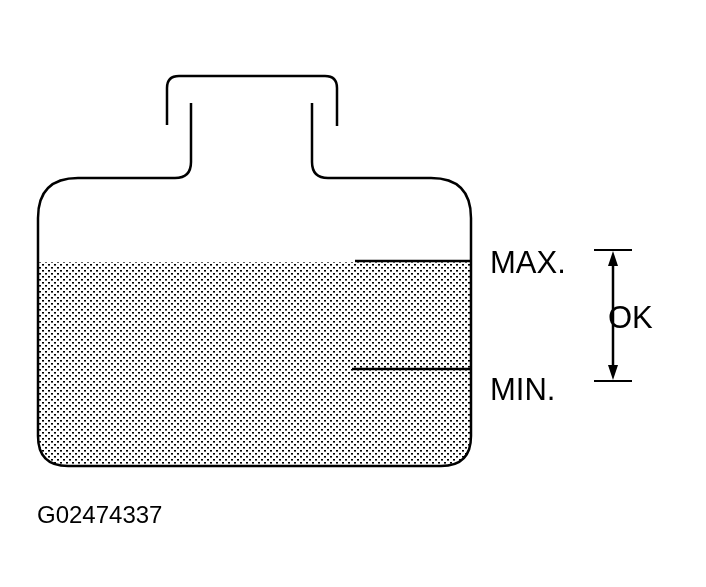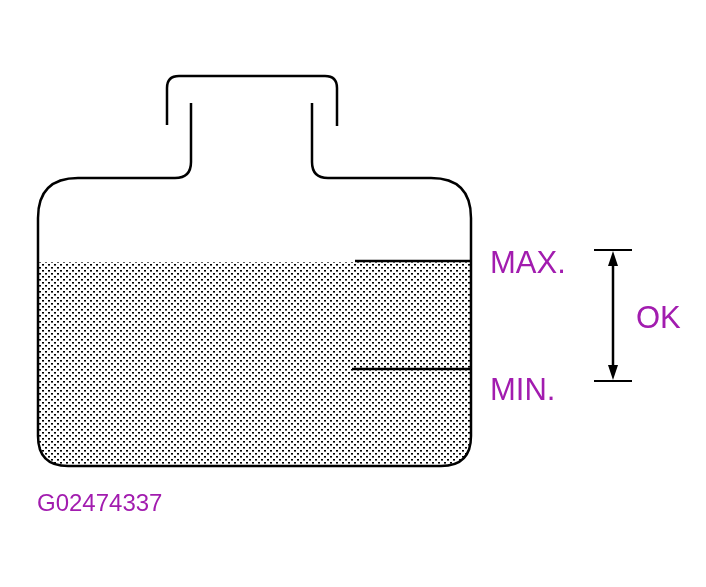--- a/index.html
+++ b/index.html
@@ -1,18 +1,18 @@
 <!DOCTYPE html>
 <html><head>
 <meta charset="utf-8">
 <style>
   html, body { margin: 0; padding: 0; background: #ffffff; }
   body { width: 706px; height: 587px; position: relative; overflow: hidden; }
   svg { position: absolute; left: 0; top: 0; }
-  .lbl { position: absolute; font-family: "Liberation Sans", sans-serif; color: #a21caf; line-height: 1; white-space: nowrap; }
+  .lbl { position: absolute; font-family: "Liberation Sans", sans-serif; color: #000000; line-height: 1; white-space: nowrap; }
   .big { font-size: 31px; }
   .code { font-size: 24px; }
 </style>
 </head>
 <body>
 
 <svg width="706" height="587" viewBox="0 0 706 587">
   <defs>
     <pattern id="dots" width="6" height="6" patternUnits="userSpaceOnUse">
       <rect width="6" height="6" fill="#ffffff"></rect>
@@ -39,14 +39,14 @@
     <line x1="594" y1="250" x2="632" y2="250" stroke="#000" stroke-width="1.8"></line>
     <line x1="594" y1="381" x2="632" y2="381" stroke="#000" stroke-width="1.8"></line>
     <line x1="613" y1="258" x2="613" y2="373" stroke="#000" stroke-width="2.5"></line>
     <polygon points="613,251 608,266 618,266" fill="#000"></polygon>
     <polygon points="613,380 608,365 618,365" fill="#000"></polygon>
   </g>
 </svg>
 
 <div class="lbl big" style="left:490px; top:247px;">MAX.</div>
 <div class="lbl big" style="left:490px; top:374px;">MIN.</div>
-<div class="lbl big" style="left:636px; top:302px;">OK</div>
-<div class="lbl code" style="left:37px; top:491px;">G02474337</div>
+<div class="lbl big" style="left:608px; top:302px;">OK</div>
+<div class="lbl code" style="left:37px; top:503px;">G02474337</div>
 
 </body></html>

